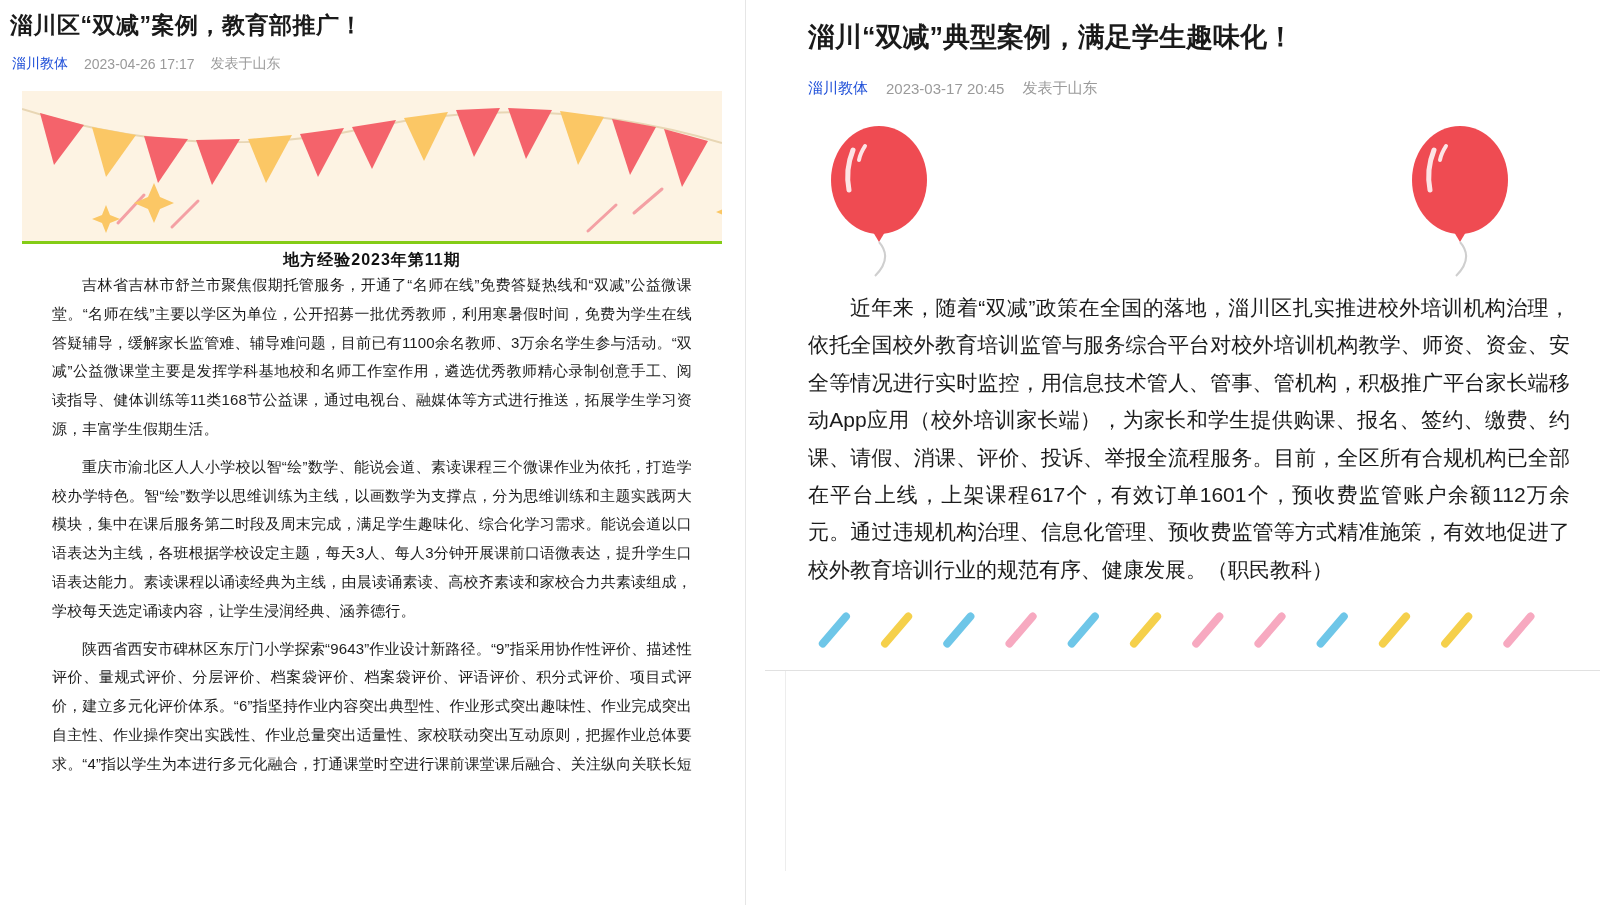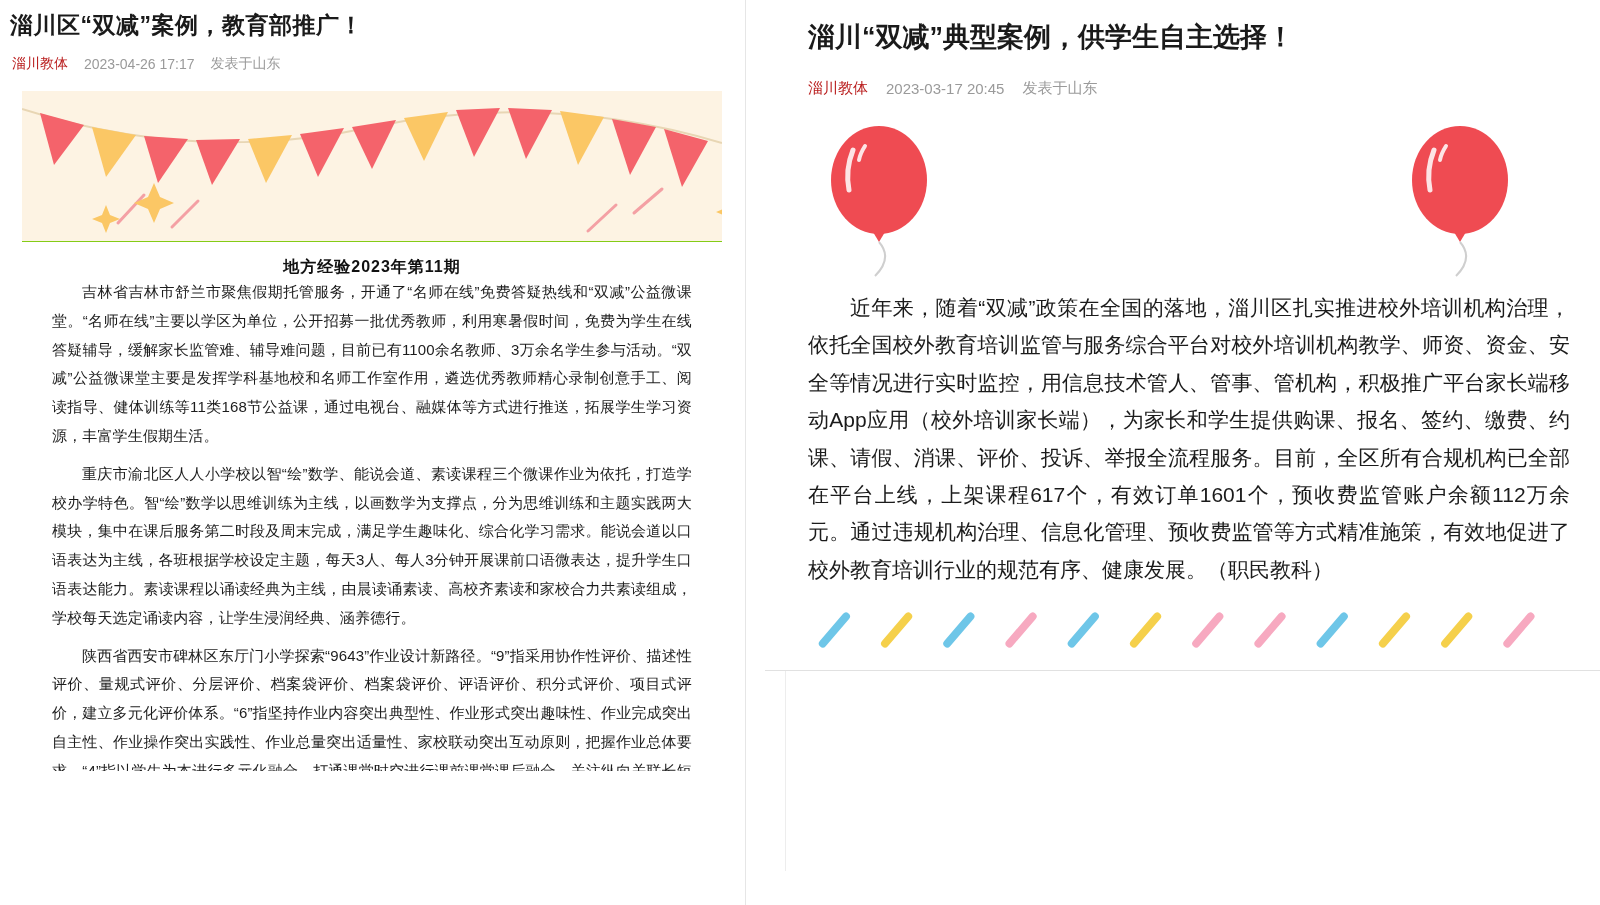--- a/index.html
+++ b/index.html
@@ -32,21 +32,21 @@
     padding: 10px 12px 0 10px;
     line-height: 1.35;
   }
   .meta-row {
     display: flex;
     align-items: center;
     gap: 16px;
     padding: 14px 0 0 12px;
     font-size: 14px;
   }
-  .meta-author { color: #b91c1c; }
+  .meta-author { color: #1d4ed8; }
   .meta-date, .meta-loc { color: #9a9a9a; text-align: right; }
 
   .left-card {
     margin: 18px 0 0 22px;
     width: 700px;
     background: #fdf3e3;
     position: relative;
     overflow: hidden;
   }
   .bunting {
@@ -63,22 +63,22 @@
     font-size: 15.5px;
     line-height: 2.0;
     padding: 0 10px 22px 48px;
     letter-spacing: 0.3px;
   }
 
   .doc-sheet {
     margin: 0 0 0 22px;
     width: 700px;
     background: #ffffff;
-    border-top: 1px solid #84cc16;
-    padding: 9px 30px 0 30px;
+    border-top: 3px solid #84cc16;
+    padding: 0 30px 0 30px;
     position: relative;
     height: 530px;
     overflow: hidden;
   }
   .doc-title {
     text-align: center;
     font-weight: bold;
     font-size: 16px;
     color: #111;
     margin-top: 6px;
@@ -233,21 +233,21 @@
       <p class="doc-p">吉林省吉林市舒兰市聚焦假期托管服务，开通了“名师在线”免费答疑热线和“双减”公益微课堂。“名师在线”主要以学区为单位，公开招募一批优秀教师，利用寒暑假时间，免费为学生在线答疑辅导，缓解家长监管难、辅导难问题，目前已有1100余名教师、3万余名学生参与活动。“双减”公益微课堂主要是发挥学科基地校和名师工作室作用，遴选优秀教师精心录制创意手工、阅读指导、健体训练等11类168节公益课，通过电视台、融媒体等方式进行推送，拓展学生学习资源，丰富学生假期生活。</p>
       <p class="doc-p">重庆市渝北区人人小学校以智“绘”数学、能说会道、素读课程三个微课作业为依托，打造学校办学特色。智“绘”数学以思维训练为主线，以画数学为支撑点，分为思维训练和主题实践两大模块，集中在课后服务第二时段及周末完成，满足学生趣味化、综合化学习需求。能说会道以口语表达为主线，各班根据学校设定主题，每天3人、每人3分钟开展课前口语微表达，提升学生口语表达能力。素读课程以诵读经典为主线，由晨读诵素读、高校齐素读和家校合力共素读组成，学校每天选定诵读内容，让学生浸润经典、涵养德行。</p>
       <p class="doc-p">陕西省西安市碑林区东厅门小学探索“9643”作业设计新路径。“9”指采用协作性评价、描述性评价、量规式评价、分层评价、档案袋评价、档案袋评价、评语评价、积分式评价、项目式评价，建立多元化评价体系。“6”指坚持作业内容突出典型性、作业形式突出趣味性、作业完成突出自主性、作业操作突出实践性、作业总量突出适量性、家校联动突出互动原则，把握作业总体要求。“4”指以学生为本进行多元化融合，打通课堂时空进行课前课堂课后融合、关注纵向关联长短程作业融合、以主题或任务为导向进行学科融合，总体把控作业发展。“3”指将校园文化融入作业文化、家庭教育融入作业文化、作业评价融入到作业文化，促进作业管理规范化。</p>
     </div>
   </div>
 
   <div class="v-divider"></div>
 
   <div class="col-right">
 
-    <div class="right-title">淄川“双减”典型案例，供学生自主选择！</div>
+    <div class="right-title">淄川“双减”典型案例，满足学生趣味化！</div>
 
     <div class="right-meta">
       <span class="meta-author">淄川教体</span>
       <span class="meta-date">2023-03-17 20:45</span>
       <span class="meta-loc">发表于山东</span>
     </div>
 
     <div class="balloons">
       <div class="balloon-left">
         <svg width="140" height="160" viewBox="0 0 140 160" xmlns="http://www.w3.org/2000/svg" aria-hidden="true">

